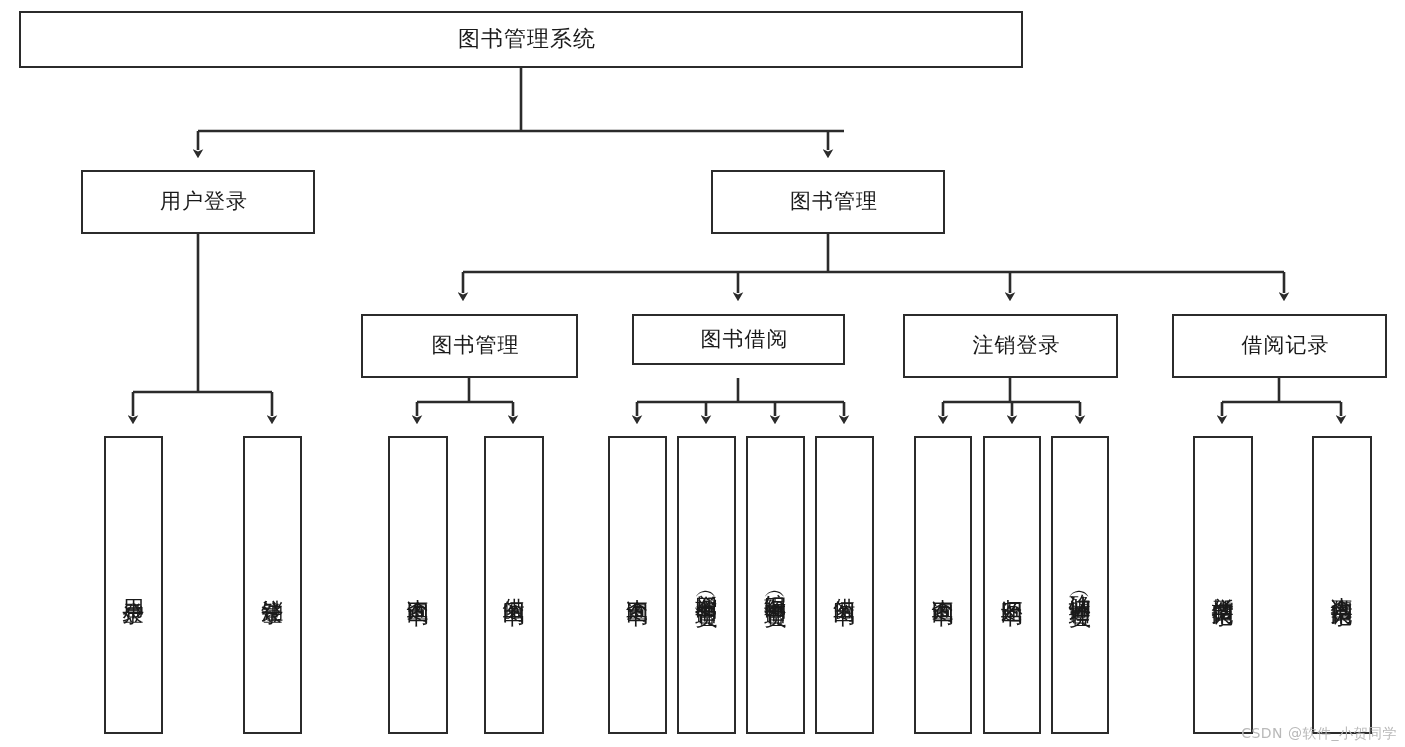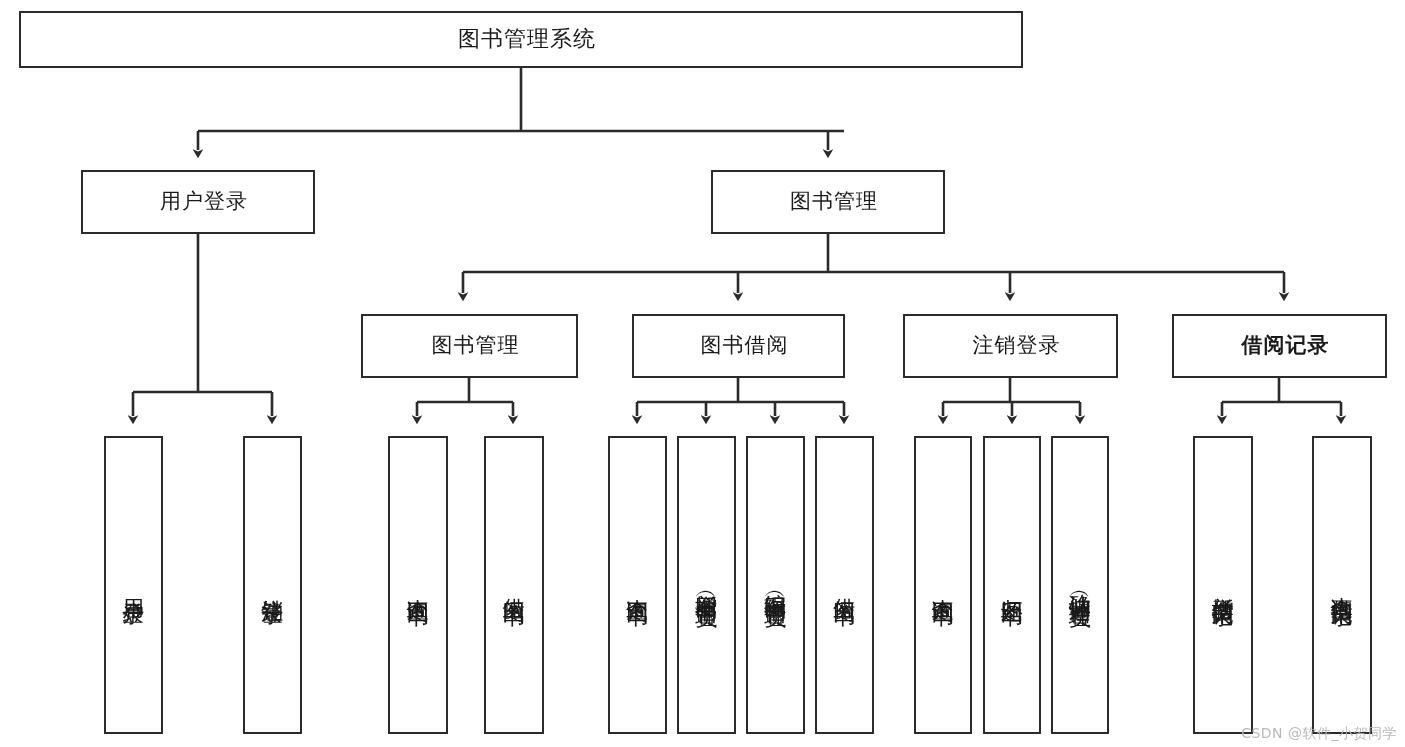--- a/index.html
+++ b/index.html
@@ -132,27 +132,27 @@
   <div class="node h" style="left:81px; top:170px; width:234px; height:64px;">
     <span>用户登录</span>
   </div>
   <div class="node h" style="left:711px; top:170px; width:234px; height:64px;">
     <span>图书管理</span>
   </div>
 
   <div class="node h" style="left:361px; top:314px; width:217px; height:64px;">
     <span>图书管理</span>
   </div>
-  <div class="node h" style="left:632px; top:314px; width:213px; height:64px;">
+  <div class="node h" style="left:632px; top:314px; width:213px; height:51px;">
     <span>图书借阅</span>
   </div>
   <div class="node h" style="left:903px; top:314px; width:215px; height:64px;">
     <span>注销登录</span>
   </div>
-  <div class="node h" style="left:1172px; top:314px; width:215px; height:64px;font-weight:bold;">
+  <div class="node h" style="left:1172px; top:314px; width:215px; height:64px;">
     <span>借阅记录</span>
   </div>
 
   <div class="node v" style="left:104px; top:436px; width:59px; height:298px;">
     <span class="vtext">用户登录</span>
   </div>
   <div class="node v" style="left:243px; top:436px; width:59px; height:298px;">
     <span class="vtext">注销登录</span>
   </div>
 

